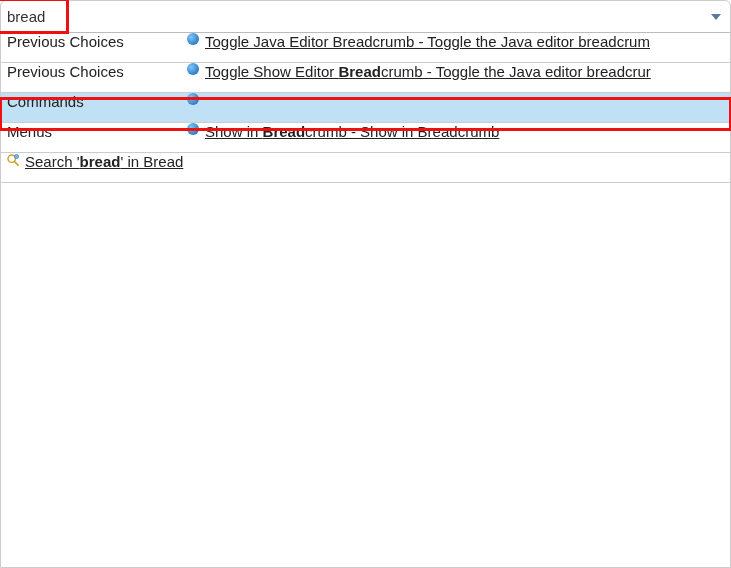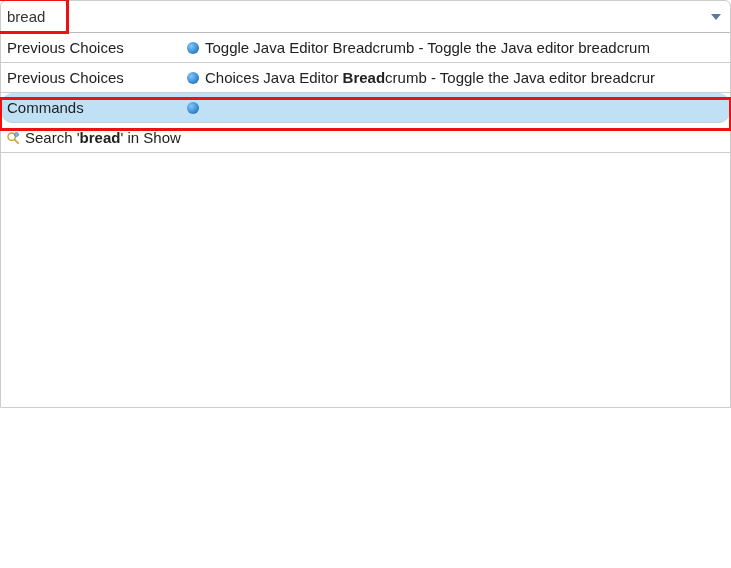--- a/index.html
+++ b/index.html
@@ -1,30 +1,30 @@
 <!DOCTYPE html>
 <html><head>
 <meta charset="utf-8">
 <style>
   * { box-sizing: border-box; margin: 0; padding: 0; }
   html, body { width: 731px; height: 568px; font-family: "Segoe UI", Tahoma, sans-serif; font-size: 15px; background: #fff; color: #000; overflow: hidden; }
-  .popup { width: 731px; height: 408px; border: 1px solid #ccc; border-top-left-radius: 6px; border-top-right-radius: 6px; background: #fff; position: relative; }
+  .popup { width: 731px; height: 568px; border: 1px solid #ccc; border-top-left-radius: 6px; border-top-right-radius: 6px; background: #fff; position: relative; }
   .search-row { display: flex; align-items: center; height: 32px; border-bottom: 1px solid #bbb; padding: 0 6px 0 4px; }
   .search-input { flex: 1; border: none; outline: none; font: inherit; color: #333; padding: 2px 2px; background: transparent; }
   .dropdown-arrow { width: 16px; height: 16px; display: flex; align-items: center; justify-content: center; cursor: pointer; }
   .dropdown-arrow svg { width: 10px; height: 6px; }
   .red-box { position: absolute; border: 3px solid #e11; pointer-events: none; }
   .red-box.input { top: -3px; left: -4px; width: 72px; height: 36px; }
   .red-box.row3 { top: 96px; left: -2px; width: 733px; height: 34px; }
   .results { }
-  .result-row { display: flex; align-items: center; height: 30px; border-bottom: 1px solid #ccc; }
-  .result-row.selected { background: #bfe0f5; border-radius: 12px; }
+  .result-row { display: flex; align-items: flex-start; height: 30px; border-bottom: 1px solid #ccc; }
+  .result-row.selected { background: #bfe0f5; }
   .cat { width: 180px; padding-left: 6px; color: #222; white-space: nowrap; overflow: hidden; }
   .icon-cell { width: 24px; display: flex; align-items: center; justify-content: center; }
-  .desc { flex: 1; white-space: nowrap; overflow: hidden; color: #222; }
+  .desc { flex: 1; white-space: nowrap; overflow: hidden; color: #222; text-decoration: underline; }
   .desc b { font-weight: 700; }
   .bullet-icon { width: 12px; height: 12px; border-radius: 50%; background: radial-gradient(circle at 35% 35%, #7fc8ff, #2e7dc4 70%); }
   .help-icon { width: 14px; height: 14px; }
 </style>
 </head>
 <body>
 
 <div class="popup">
 
   <div class="red-box input"></div>
@@ -46,39 +46,46 @@
           <div class="bullet-icon"></div>
         </div>
       <div class="desc"><span>Toggle Java Editor Breadcrumb - Toggle the Java editor breadcrum</span><b></b><span></span></div>
     </div>
 
     <div class="result-row">
       <div class="cat">Previous Choices</div>
       <div class="icon-cell">
           <div class="bullet-icon"></div>
         </div>
-      <div class="desc"><span>Choices Java Editor </span><b>Bread</b><span>crumb - Toggle the Java editor breadcrur</span></div>
+      <div class="desc"><span>Toggle Show Editor </span><b>Bread</b><span>crumb - Toggle the Java editor breadcrur</span></div>
     </div>
 
     <div class="result-row selected">
       <div class="cat">Commands</div>
       <div class="icon-cell">
           <div class="bullet-icon"></div>
         </div>
     </div>
 
+    <div class="result-row">
+      <div class="cat">Menus</div>
+      <div class="icon-cell">
+          <div class="bullet-icon"></div>
+        </div>
+      <div class="desc"><span>Show in </span><b>Bread</b><span>crumb - Show in Breadcrumb</span></div>
+    </div>
 
     <div class="result-row">
       <div class="icon-cell">
         <svg class="help-icon" viewBox="0 0 16 16">
           <circle cx="6.5" cy="6.5" r="4.2" fill="none" stroke="#c9a227" stroke-width="1.6"></circle>
           <line x1="9.8" y1="9.8" x2="14" y2="14" stroke="#c9a227" stroke-width="1.8" stroke-linecap="round"></line>
           <circle cx="12" cy="4" r="2.3" fill="#6fbfff" stroke="#2e7dc4" stroke-width="0.8"></circle>
         </svg>
       </div>
-      <div class="desc"><span>Search '</span><b>bread</b><span>' in Show</span></div>
+      <div class="desc"><span>Search '</span><b>bread</b><span>' in Bread</span></div>
     </div>
 
   </div>
 
   <div class="red-box row3"></div>
 
 </div>
 
 </body></html>

